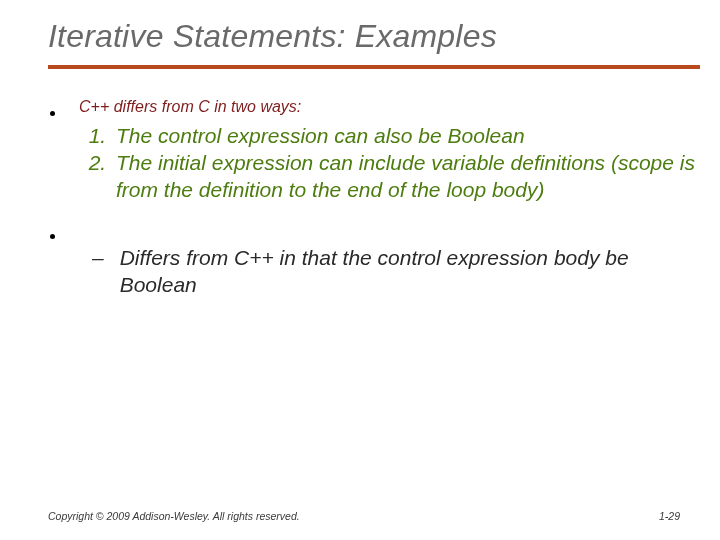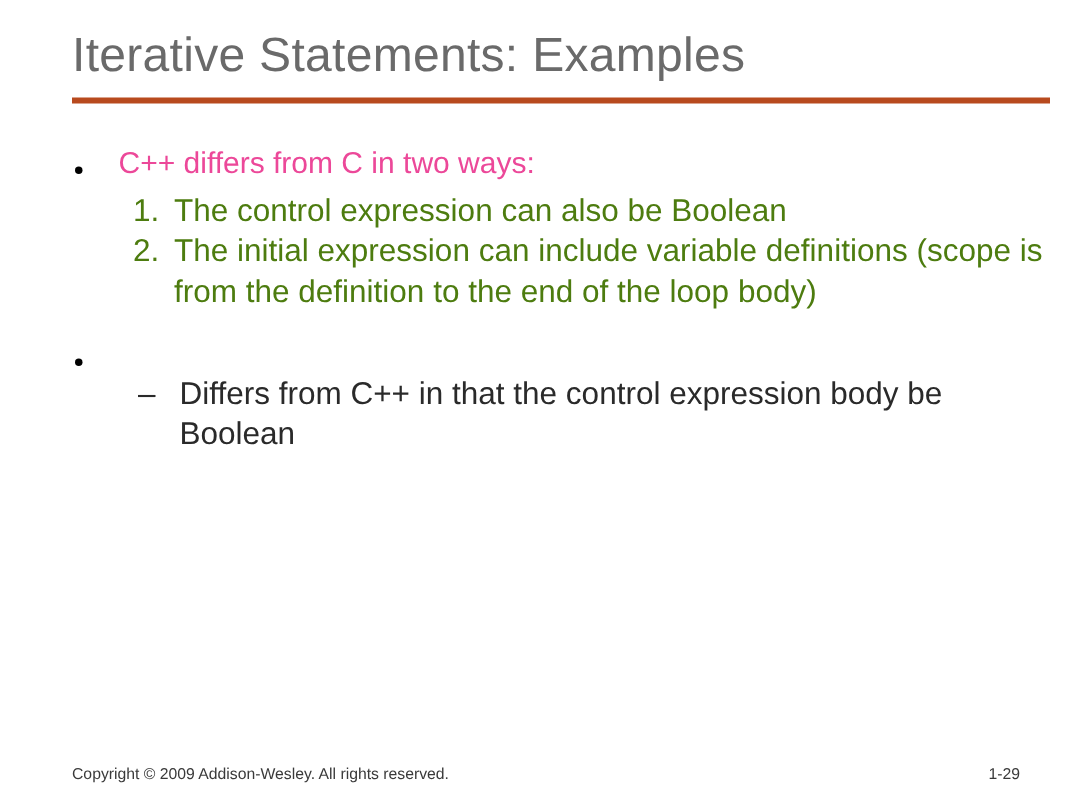--- a/index.html
+++ b/index.html
@@ -8,20 +8,21 @@
     font-family: "Lucida Sans", "Lucida Sans Unicode", "Trebuchet MS", Verdana, sans-serif;
     background: #ffffff;
     color: #2a2a2a;
     position: relative;
   }
   .slide {
     width: 720px;
     height: 540px;
     padding: 18px 20px 0 48px;
     position: relative;
+    font-style: italic;
   }
   .title {
     font-size: 32px;
     font-weight: 400;
     color: #6a6a6a;
     letter-spacing: 0.2px;
     margin-bottom: 10px;
     font-family: "Lucida Sans", "Lucida Sans Unicode", "Trebuchet MS", sans-serif;
   }
   .rule {
@@ -43,22 +44,22 @@
     width: 5px;
     height: 5px;
     background: #000;
     border-radius: 50%;
     margin-top: 14px;
     margin-right: 24px;
     flex-shrink: 0;
     margin-left: 2px;
   }
   .bullet-l1 .head {
-    font-size: 20px;
-    color: #ec4899;
+    font-size: 16px;
+    color: #7f1d1d;
     line-height: 1.25;
   }
   .sub-ol {
     list-style: decimal;
     margin: 4px 0 16px 64px;
     font-size: 21px;
     color: #4d7c0f;
     line-height: 1.28;
   }
   .sub-ol li {

